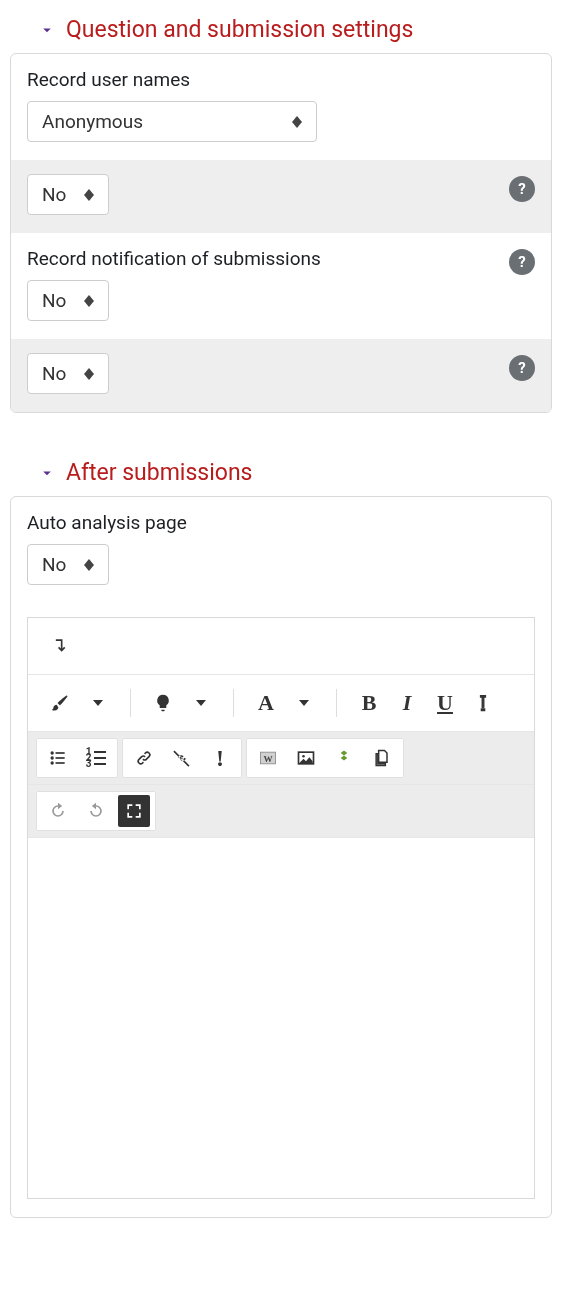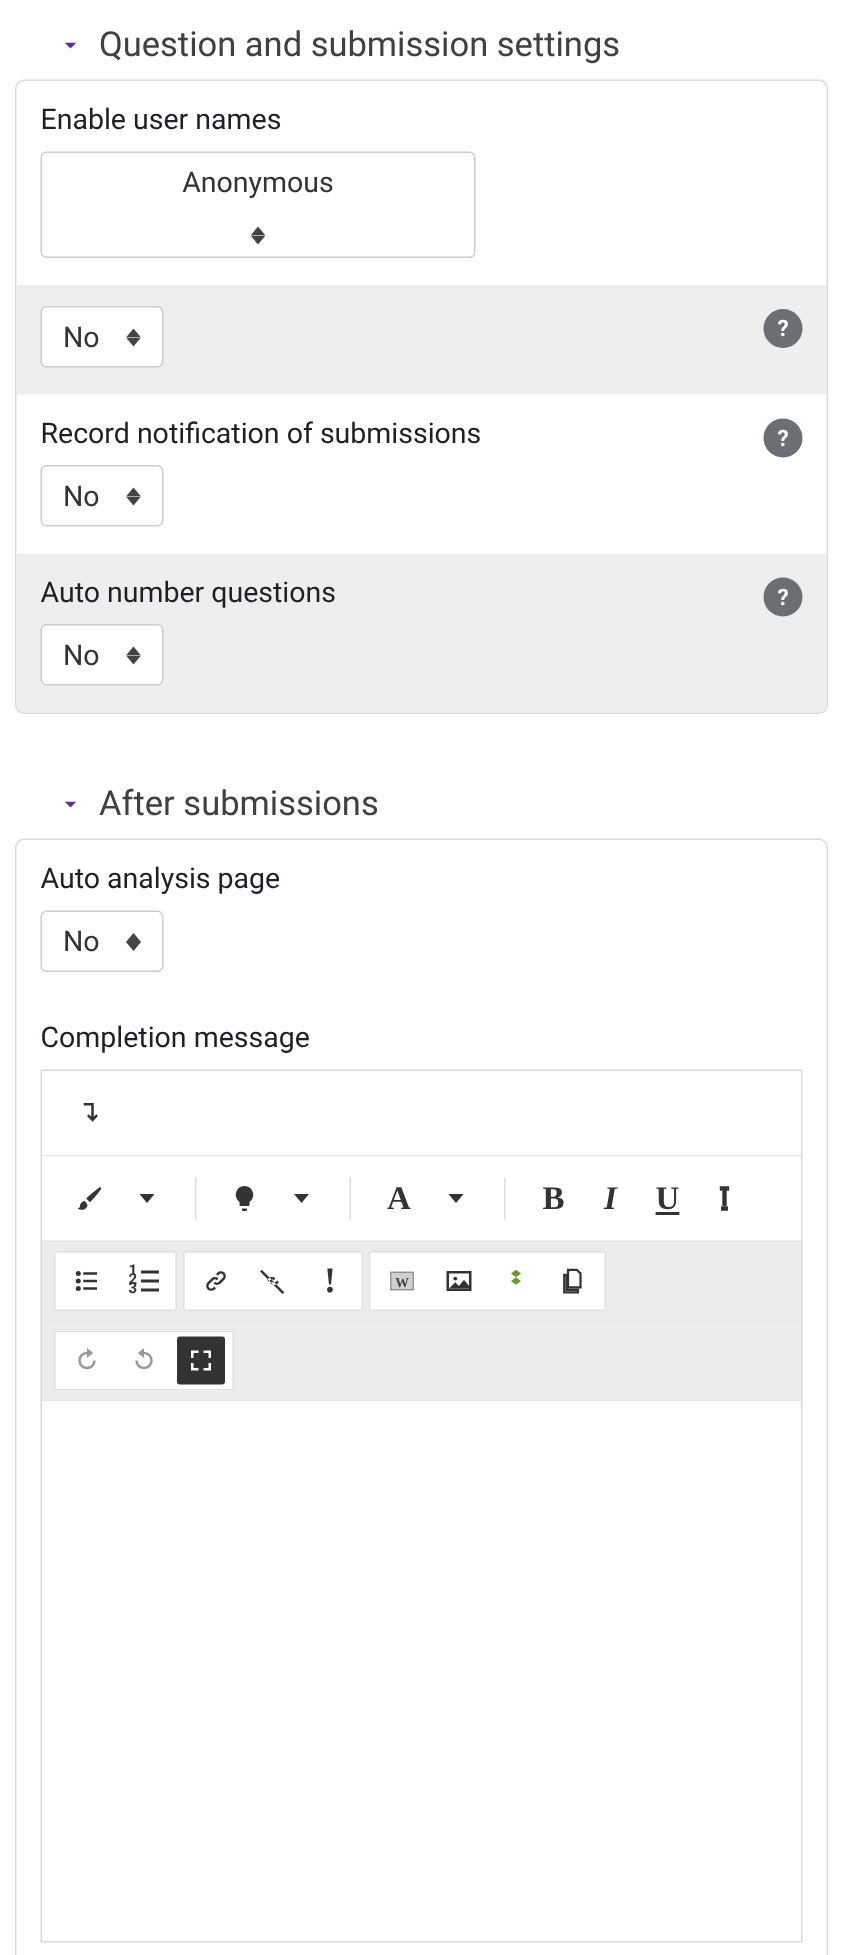--- a/index.html
+++ b/index.html
@@ -9,21 +9,21 @@
     font-family: -apple-system, BlinkMacSystemFont, "Segoe UI", Roboto, Arial, sans-serif;
     font-size: 19px;
     color: #1d2125;
     background: #fff;
     width: 562px;
   }
   .section-header {
     display: flex;
     align-items: center;
     gap: 10px;
-    color: #404040;
+    color: #b91c1c;
     font-size: 23px;
     font-weight: 400;
     padding: 6px 4px 10px 28px;
     cursor: pointer;
   }
   .section-header .chev {
     width: 18px; height: 18px;
     display: inline-flex; align-items: center; justify-content: center;
   }
   .section-header svg { fill: #5b2f91; }
@@ -48,21 +48,21 @@
     align-items: center;
     border: 1px solid #cdcdcd;
     border-radius: 4px;
     background: #fff;
     padding: 8px 14px;
     font-size: 19px;
     color: #333;
     gap: 18px;
     cursor: pointer;
   }
-  .select-wrap.wide { min-width: 290px; justify-content: space-between; flex-direction: column; }
+  .select-wrap.wide { min-width: 290px; justify-content: space-between; }
   .caret-updown {
     display: inline-flex; flex-direction: column; line-height: 0;
   }
   .caret-updown svg { fill: #444; width: 10px; height: 6px; }
   .help-icon {
     position: absolute;
     right: 16px;
     top: 16px;
     width: 26px; height: 26px;
     border-radius: 50%;
@@ -137,21 +137,21 @@
     <svg viewBox="0 0 24 24">
         <path d="M7 10l5 5 5-5z"></path>
       </svg>
   </span>
   <span>Question and submission settings</span>
 </div>
 
 <div class="panel">
 
   <div class="row">
-    <div class="row-label">Enable user names</div>
+    <div class="row-label">Record user names</div>
     <div class="select-wrap wide">
       <span>Anonymous</span>
       <span class="caret-updown">
         <svg viewBox="0 0 10 6">
             <path d="M5 0L0 6h10z"></path>
           </svg>
         <svg viewBox="0 0 10 6">
             <path d="M5 6L0 0h10z"></path>
           </svg>
       </span>
@@ -190,21 +190,20 @@
             <path d="M5 6L0 0h10z"></path>
           </svg>
       </span>
     </div>
   </div>
 
   <div class="row alt">
     <div class="help-icon">
         <span>?</span>
       </div>
-    <div class="row-label">Auto number questions</div>
     <div class="select-wrap">
       <span>No</span>
       <span class="caret-updown">
         <svg viewBox="0 0 10 6">
             <path d="M5 0L0 6h10z"></path>
           </svg>
         <svg viewBox="0 0 10 6">
             <path d="M5 6L0 0h10z"></path>
           </svg>
       </span>
@@ -233,21 +232,20 @@
             <path d="M5 0L0 6h10z"></path>
           </svg>
         <svg viewBox="0 0 10 6">
             <path d="M5 6L0 0h10z"></path>
           </svg>
       </span>
     </div>
   </div>
 
   <div class="row">
-    <div class="row-label">Completion message</div>
 
     <div class="editor-container">
 
       <div class="toolbar-row first">
         <div class="tgroup">
           <span class="tbtn">
             <svg viewBox="0 0 24 24">
                 <path d="M7 4v2h6v9l-2-2-1.4 1.4L14 19l4.4-4.6L17 13l-2 2V4z"></path>
               </svg>
           </span>

